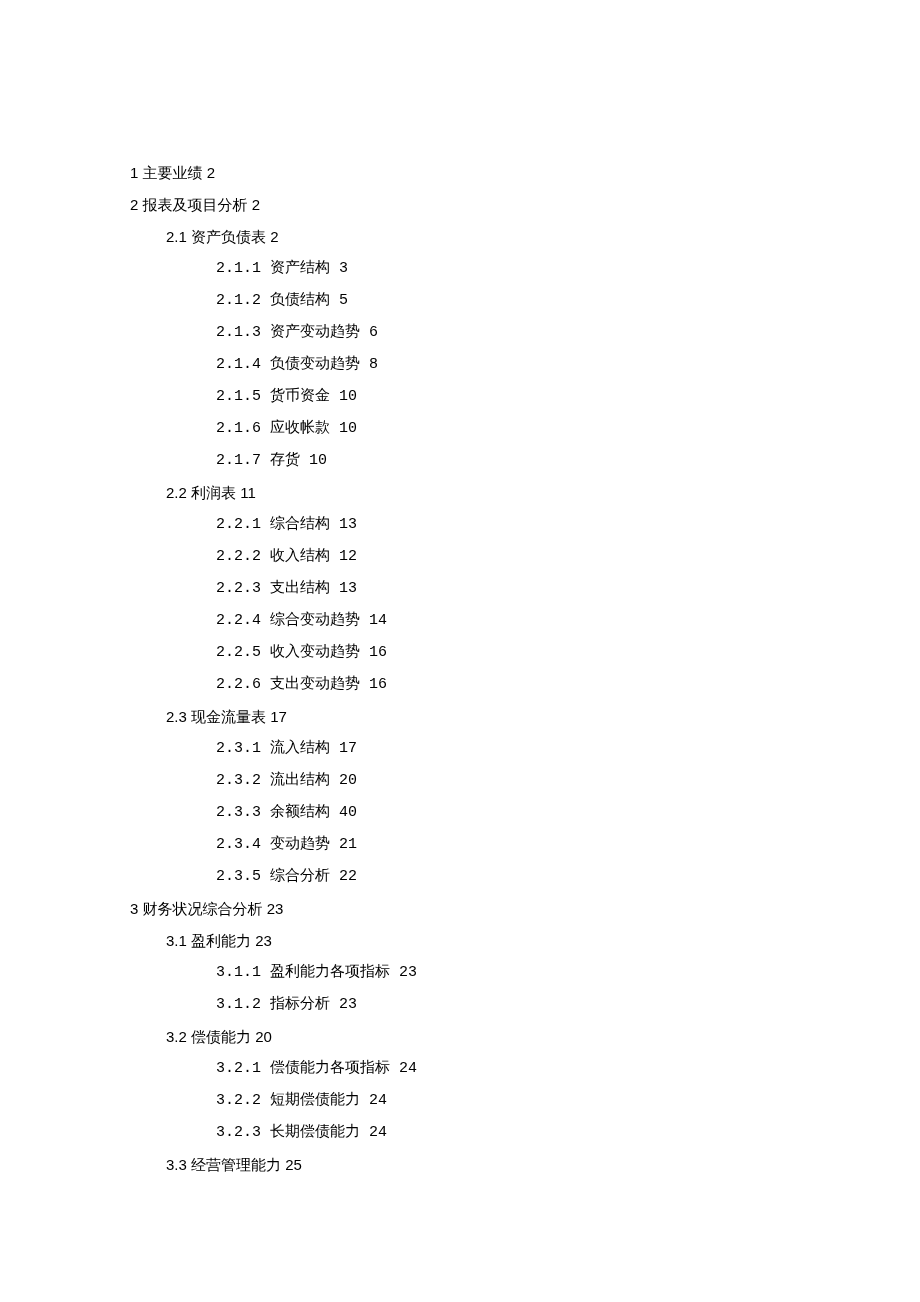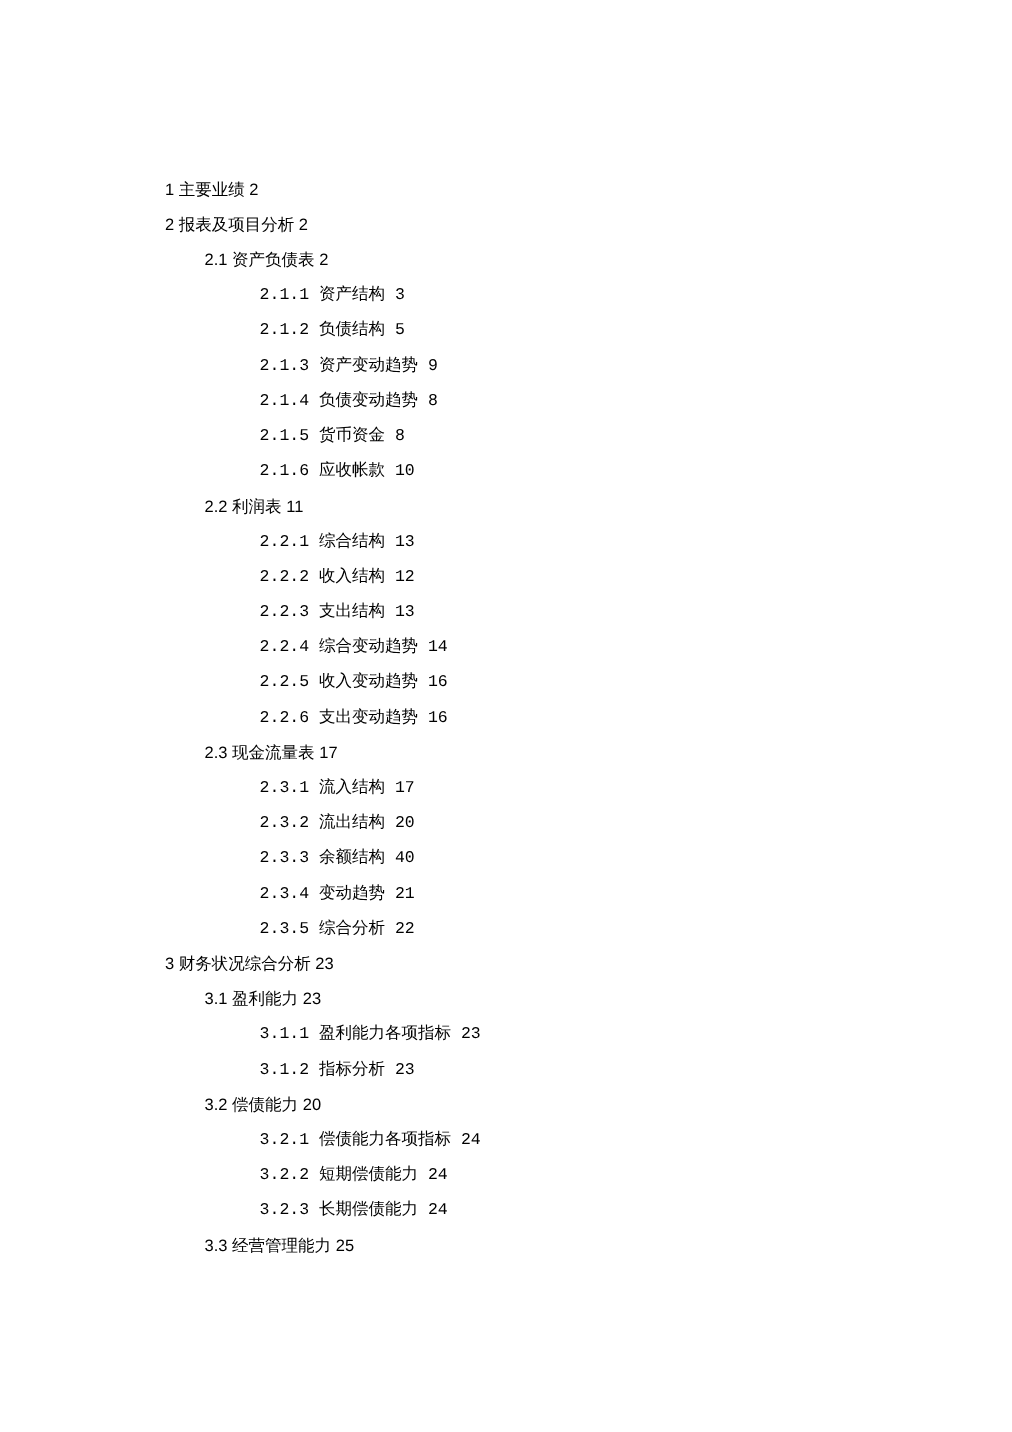--- a/index.html
+++ b/index.html
@@ -7,44 +7,44 @@
     padding: 0;
     background: #ffffff;
     width: 920px;
     font-family: "Microsoft YaHei", "SimSun", Arial, sans-serif;
     color: #000000;
     font-size: 15px;
   }
   .page {
     padding: 165px 0 0 130px;
     line-height: 1;
-    margin-left: 20px;
   }
   .toc-line {
     margin: 0 0 17px 0;
     white-space: nowrap;
   }
   .indent-0 { padding-left: 0px; }
   .indent-1 { padding-left: 36px; }
   .indent-2 { padding-left: 86px; font-family: Liberation Mono, monospace; }
 </style>
 </head>
 <body>
 
 <div class="page">
   <div id="toc-container">
       <div class="toc-line indent-0">1 主要业绩 2</div>
       <div class="toc-line indent-0">2 报表及项目分析 2</div>
       <div class="toc-line indent-1">2.1 资产负债表 2</div>
       <div class="toc-line indent-2">2.1.1 资产结构 3</div>
       <div class="toc-line indent-2">2.1.2 负债结构 5</div>
-      <div class="toc-line indent-2">2.1.3 资产变动趋势 9</div>
+      <div class="toc-line indent-2">2.1.3 资产变动趋势 6</div>
       <div class="toc-line indent-2">2.1.4 负债变动趋势 8</div>
-      <div class="toc-line indent-2">2.1.5 货币资金 8</div>
+      <div class="toc-line indent-2">2.1.5 货币资金 10</div>
       <div class="toc-line indent-2">2.1.6 应收帐款 10</div>
+      <div class="toc-line indent-2">2.1.7 存货 10</div>
       <div class="toc-line indent-1">2.2 利润表 11</div>
       <div class="toc-line indent-2">2.2.1 综合结构 13</div>
       <div class="toc-line indent-2">2.2.2 收入结构 12</div>
       <div class="toc-line indent-2">2.2.3 支出结构 13</div>
       <div class="toc-line indent-2">2.2.4 综合变动趋势 14</div>
       <div class="toc-line indent-2">2.2.5 收入变动趋势 16</div>
       <div class="toc-line indent-2">2.2.6 支出变动趋势 16</div>
       <div class="toc-line indent-1">2.3 现金流量表 17</div>
       <div class="toc-line indent-2">2.3.1 流入结构 17</div>
       <div class="toc-line indent-2">2.3.2 流出结构 20</div>

